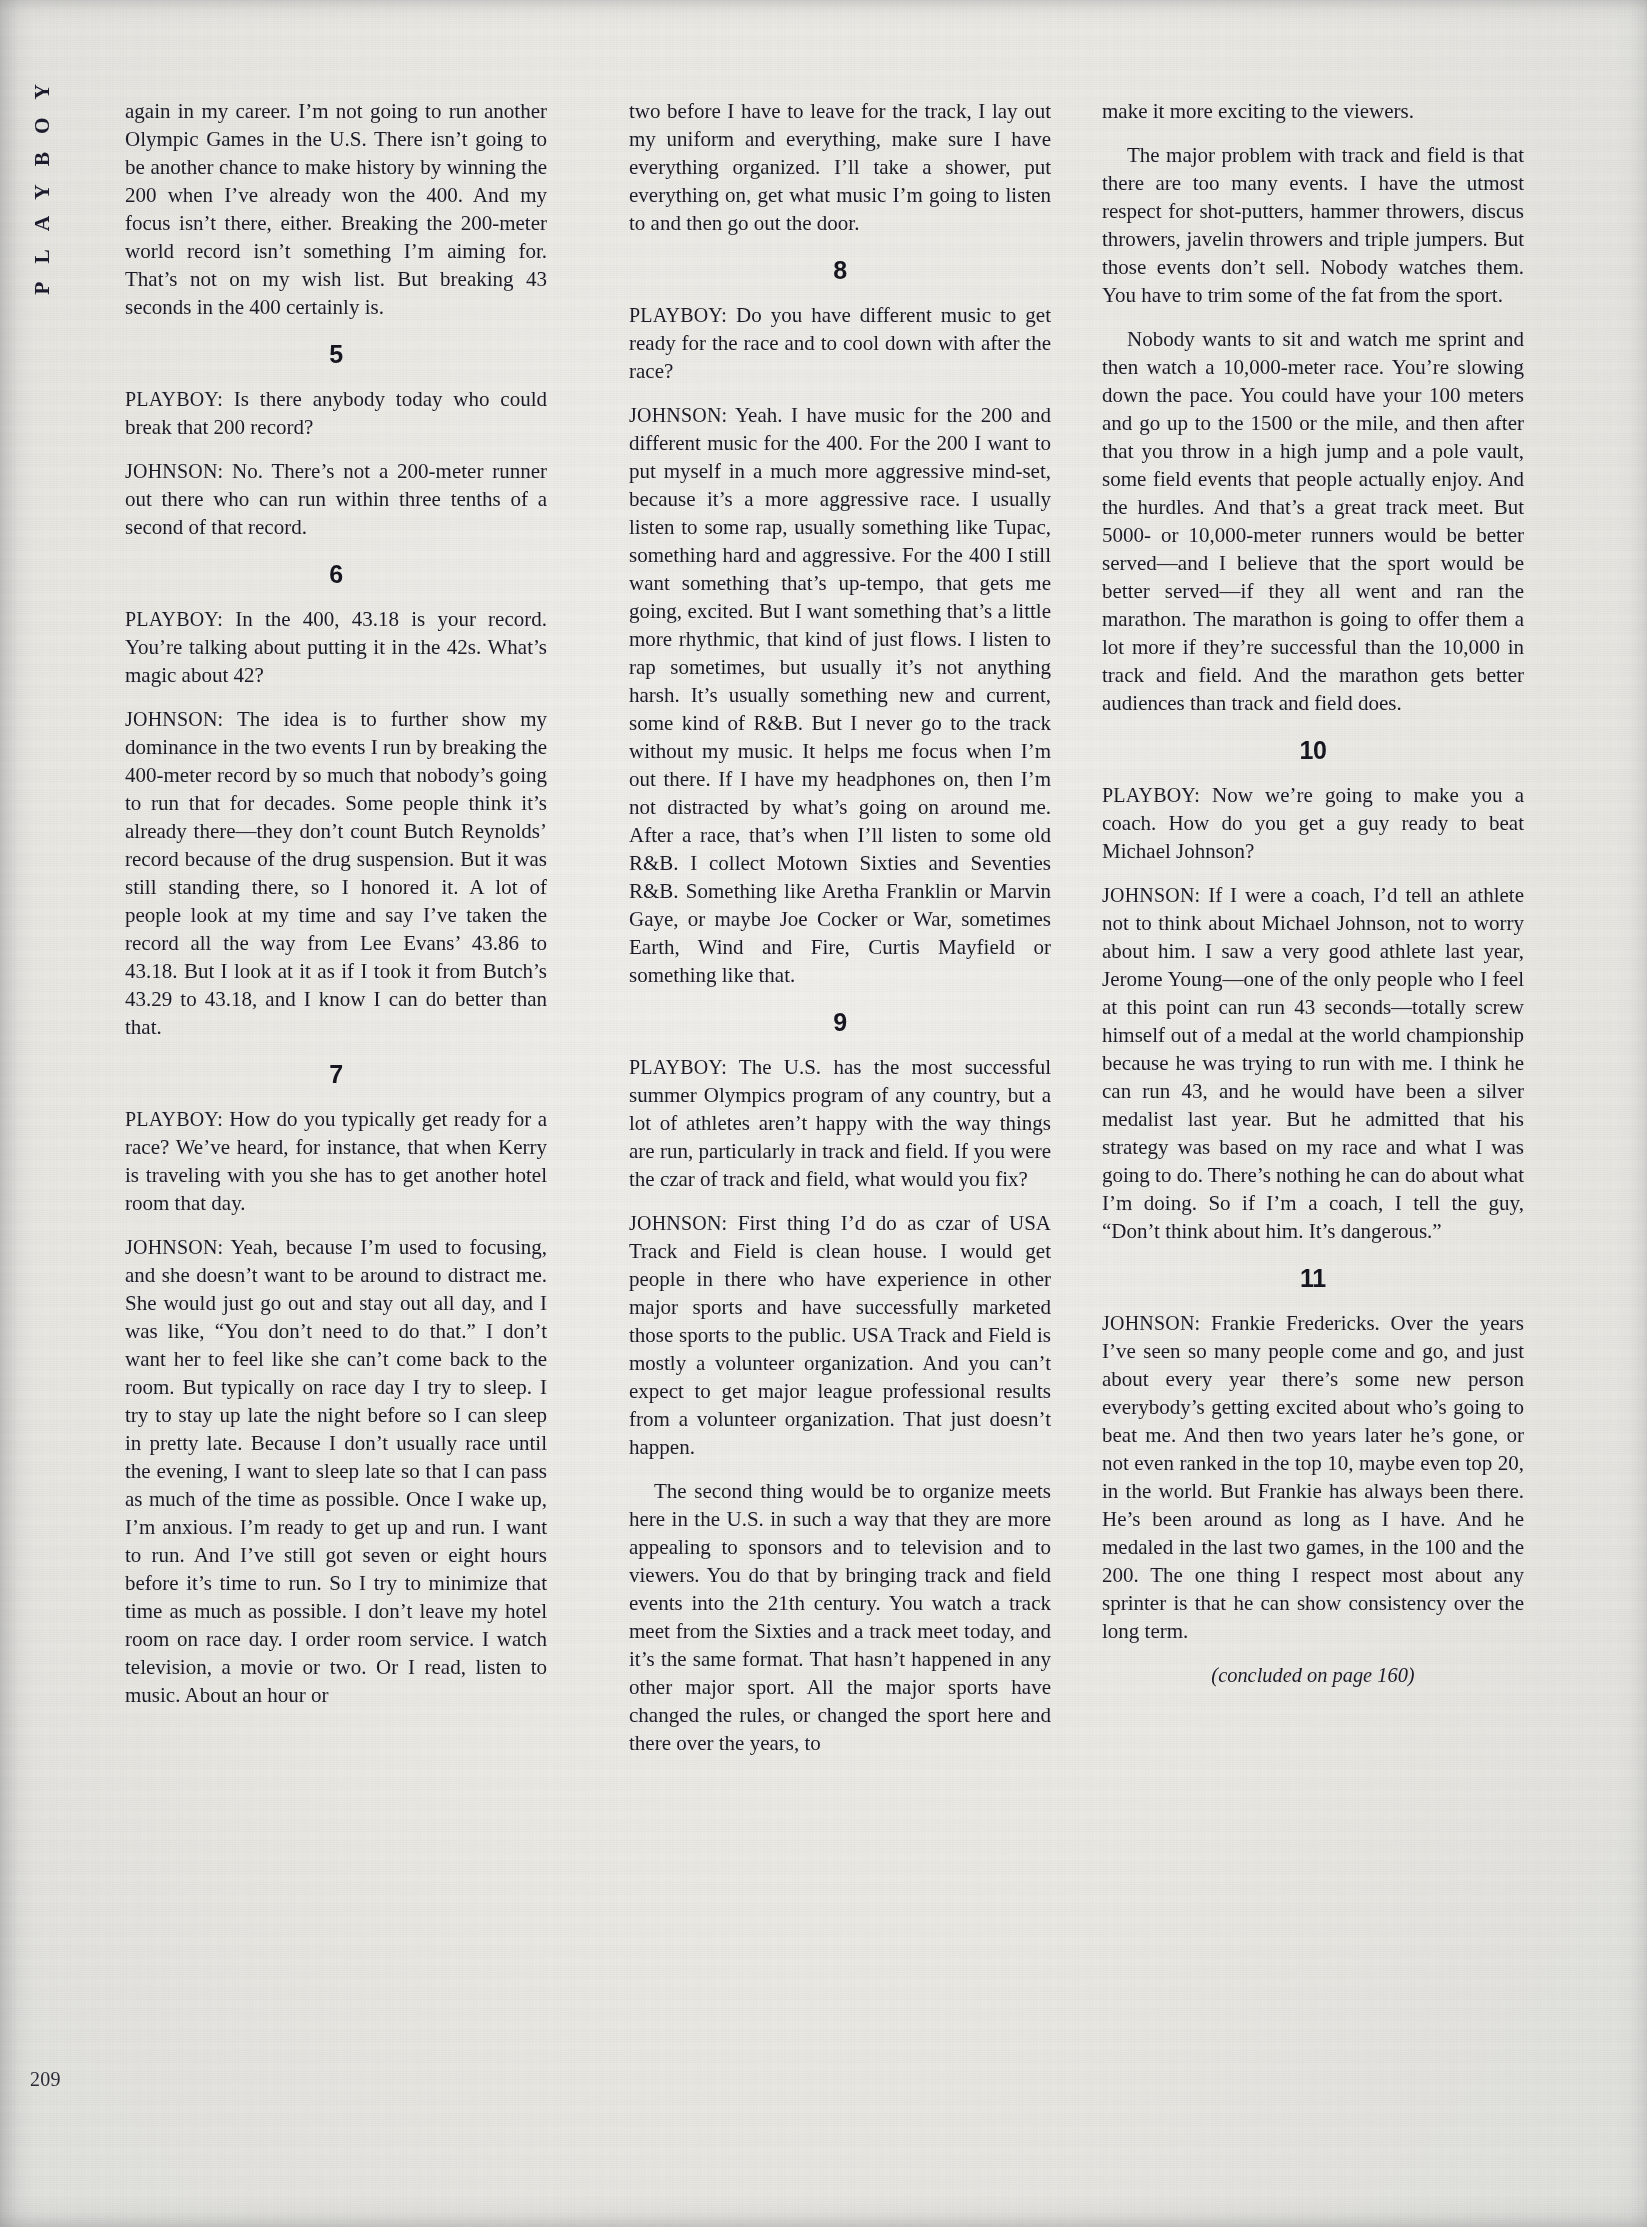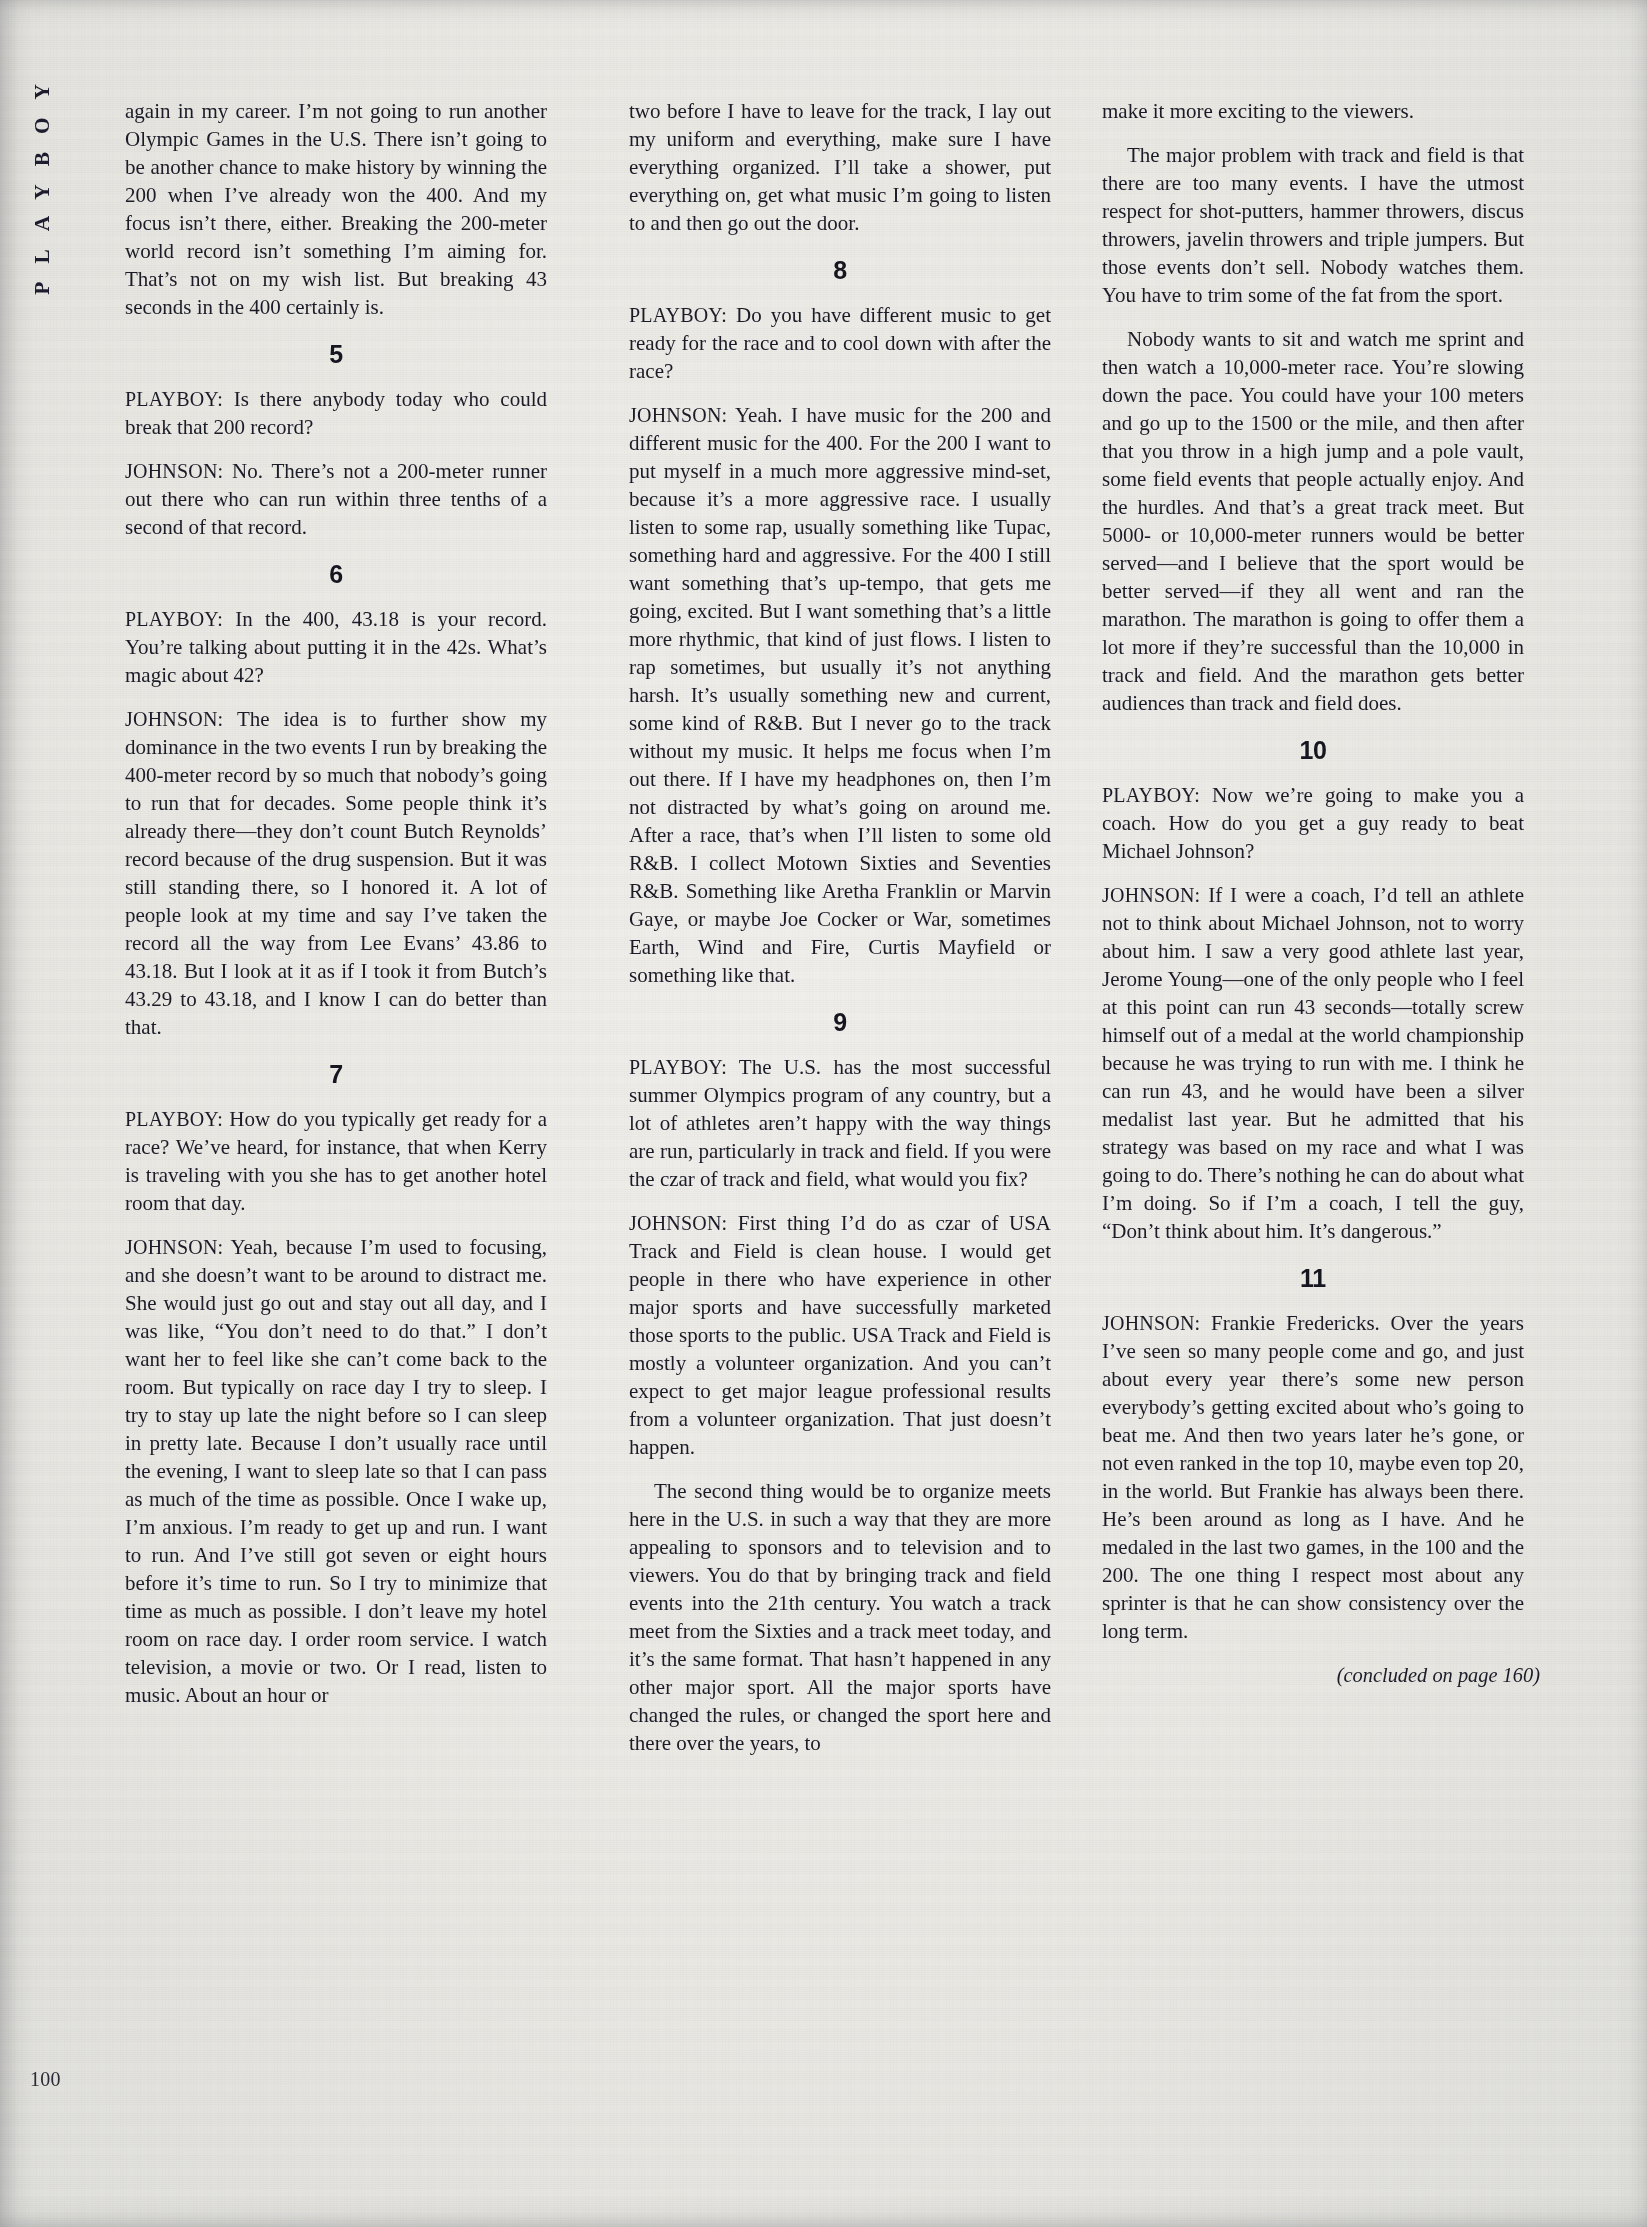--- a/index.html
+++ b/index.html
@@ -83,21 +83,21 @@
   }
 
   .spk{
     font-variant:small-caps;
     font-size:20px;
     letter-spacing:0.2px;
   }
 
   .concl{
     display:block;
-    text-align:right;
+    text-align:center;
     font-style:italic;
     font-size:20.4px;
     margin-top:1.4px;
   }
 
   
   #grain{
     position:absolute;inset:0;
     opacity:.055;
     pointer-events:none;
@@ -108,21 +108,21 @@
 </style>
 </head>
 <body>
 
 <div id="paper"></div>
 
 <div id="page">
 
   <div id="masthead">PLAYBOY</div>
 
-  <div id="folio">100</div>
+  <div id="folio">209</div>
 
   <div class="col" id="col1">
 
     <p>again in my career. I’m not going to run another Olympic Games in the U.S. There isn’t going to be another chance to make history by winning the 200 when I’ve already won the 400. And my focus isn’t there, either. Breaking the 200-meter world record isn’t something I’m aiming for. That’s not on my wish list. But breaking 43 seconds in the 400 certainly is.</p>
 
     <span class="secnum">5</span>
     <p><span class="spk">PLAYBOY:</span> <span>Is there anybody today who could break that 200 record?</span></p>
     <p><span class="spk">JOHNSON:</span> <span>No. There’s not a 200-meter runner out there who can run within three tenths of a second of that record.</span></p>
 
     <span class="secnum">6</span>

